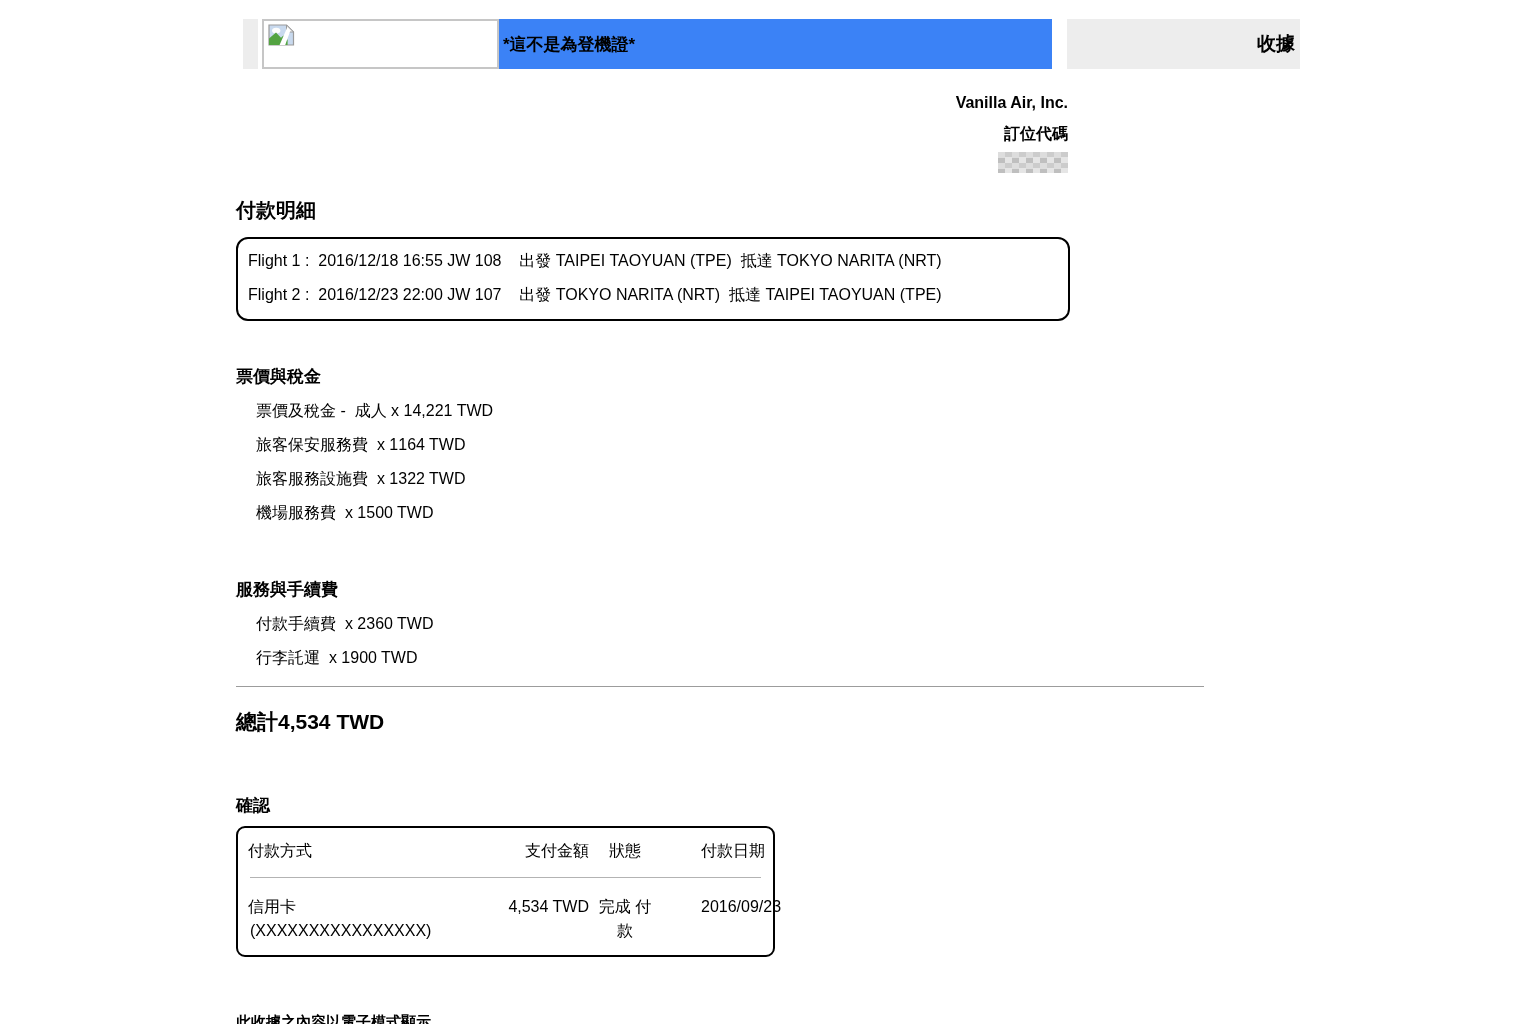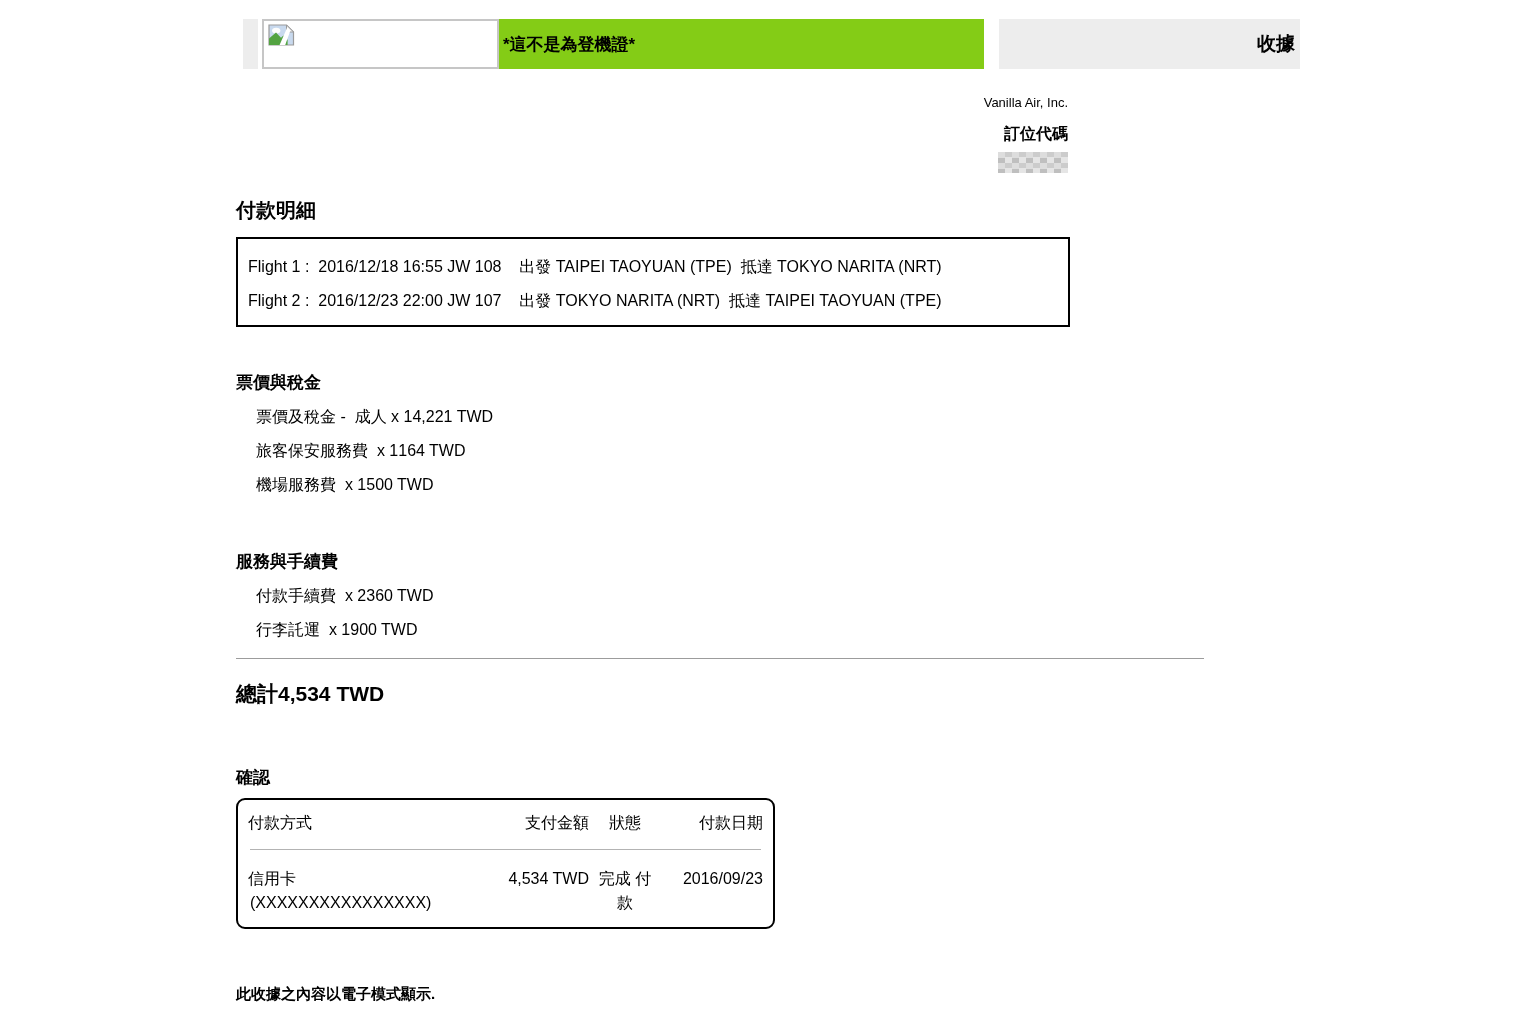--- a/index.html
+++ b/index.html
@@ -17,56 +17,56 @@
     margin: 19px 0 0 243px; width: 1057px; height: 50px;
   }
   .hdr-strip { width: 15px; background: #ededed; }
   .hdr-gap-s { width: 4px; background: #fff; }
   .img-box {
     width: 237px; background: #fff;
     border: 2px solid #c6c6c6;
     padding: 3px 0 0 4px;
   }
   .hdr-middle {
-    width: 485px; background: #84cc16;
+    width: 553px; background: #3b82f6;
     display: flex; align-items: center;
     padding-left: 4px;
     font-weight: bold; font-size: 17px;
   }
   .hdr-gap-m { width: 15px; background: #fff; }
   .hdr-right {
     flex: 1; background: #ededed;
     display: flex; align-items: center; justify-content: flex-end;
     padding-right: 5px;
     font-weight: bold; font-size: 19px;
   }
 
   
   .issuer { margin: 18px 0 0 236px; width: 832px; text-align: right; }
-  .issuer-company { font-size: 13px; line-height: 31px; }
+  .issuer-company { font-size: 16px; line-height: 31px; font-weight: bold; }
   .issuer-code-label { font-size: 16px; font-weight: bold; line-height: 31px; }
   .redacted-code {
     display: inline-block; width: 70px; height: 21px; margin-top: 3px;
     background:
       conic-gradient(#c7c7c7 25%, #e3e3e3 0 50%, #b9b9b9 0 75%, #dadada 0) 0 0/14px 11px,
       #d5d5d5;
     opacity: .9;
   }
 
   
   .title-lg { margin: 22px 0 0 236px; font-size: 20px; font-weight: bold; line-height: 23px; }
   .title-md { margin-left: 236px; font-size: 17px; font-weight: bold; line-height: 19px; }
   .mt-fares { margin-top: 46px; }
   .mt-services { margin-top: 50px; }
   .mt-confirm { margin-top: 62px; }
 
   .flight-box {
     margin: 15px 0 0 236px; width: 834px;
-    border: 2px solid #000; border-radius: 0;
-    padding: 11px 6px 7px 10px;
+    border: 2px solid #000; border-radius: 12px;
+    padding: 5px 6px 7px 10px;
   }
   .flight-line { font-size: 16px; line-height: 34px; white-space: pre; }
 
   .fee-rows { margin: 8px 0 0 236px; width: 968px; }
   .fee-row {
     display: flex; justify-content: flex-start; align-items: center;
     height: 34px; font-size: 16px; padding-left: 20px;
   }
   .fee-label { white-space: pre; }
   .fee-amount { white-space: pre; }
@@ -87,21 +87,21 @@
     border: 2px solid #000; border-radius: 9px;
     padding: 12px 10px 12px 10px; font-size: 16px;
   }
   .confirm-grid {
     display: grid;
     grid-template-columns: 1fr 97px 56px 102px;
     column-gap: 8px;
   }
   .col-amount { text-align: right; }
   .col-status { text-align: center; }
-  .col-date { text-align: right; white-space: nowrap; }
+  .col-date { text-align: left; white-space: nowrap; margin-left: 40px; }
   .confirm-head { font-weight: normal; line-height: 22px; }
   .confirm-sep { border: none; border-top: 1px solid #b3b3b3; margin: 15px 2px 17px 2px; height: 0; }
   .confirm-data { line-height: 24px; }
   .method-line2 { padding-left: 2px; }
 
   .footer-note { margin: 56px 0 0 236px; font-size: 15px; font-weight: bold; }
 </style>
 </head>
 <body>
 
@@ -139,20 +139,24 @@
 <div class="fee-rows">
   <div class="fee-row">
     <span class="fee-label">票價及稅金 -  成人 x 1</span>
     <span class="fee-amount">4,221 TWD</span>
   </div>
   <div class="fee-row">
     <span class="fee-label">旅客保安服務費  x 1</span>
     <span class="fee-amount">164 TWD</span>
   </div>
   <div class="fee-row">
+    <span class="fee-label">旅客服務設施費  x 1</span>
+    <span class="fee-amount">322 TWD</span>
+  </div>
+  <div class="fee-row">
     <span class="fee-label">機場服務費  x 1</span>
     <span class="fee-amount">500 TWD</span>
   </div>
 </div>
 
 <div class="title-md mt-services">服務與手續費</div>
 <div class="fee-rows">
   <div class="fee-row">
     <span class="fee-label">付款手續費  x 2</span>
     <span class="fee-amount">360 TWD</span>

